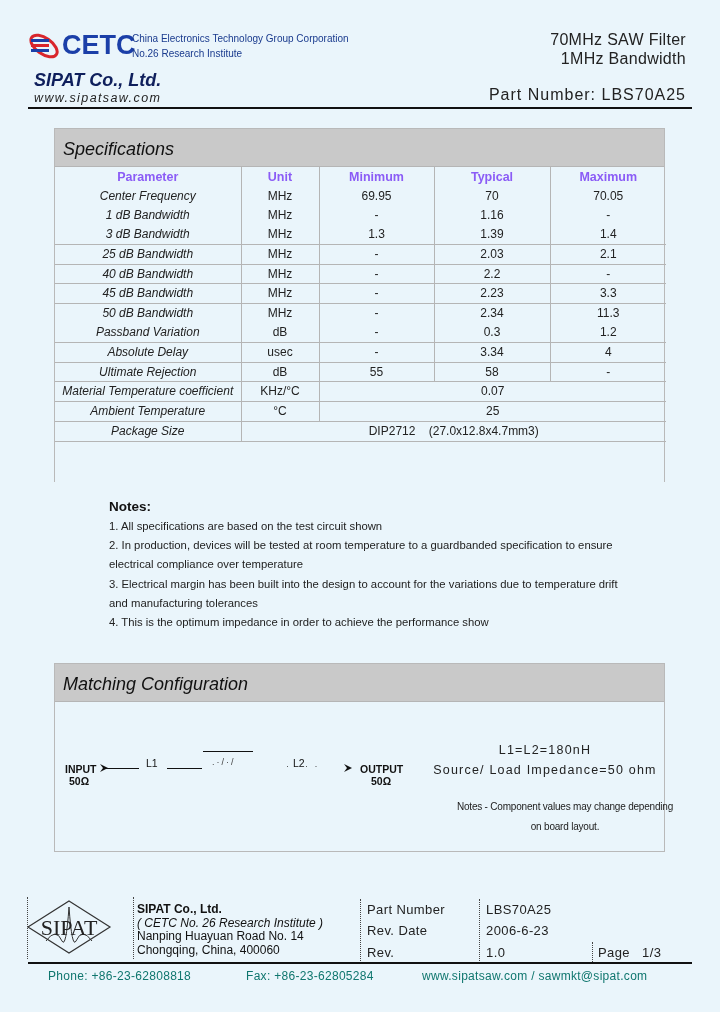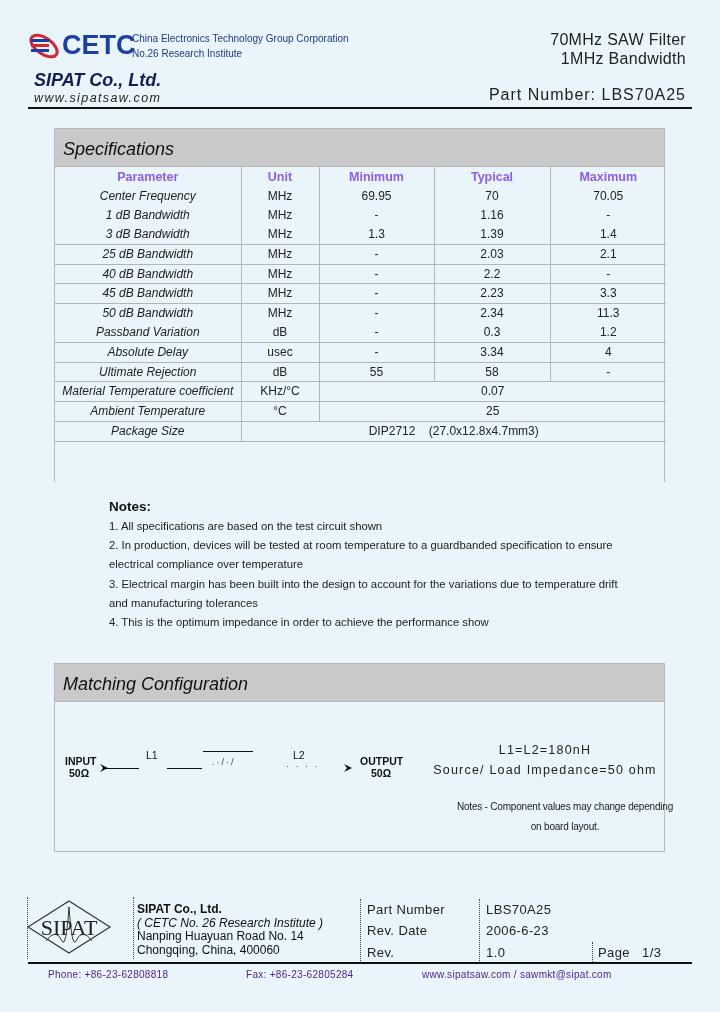--- a/index.html
+++ b/index.html
@@ -30,36 +30,36 @@
   table.spec th { font-weight: bold; font-size: 12.5px; height: 19px; color: #8b5cf6; }
   table.spec td.param { font-style: italic; }
   table.spec tr.rb td { border-bottom: 1px solid #b5b5b5; }
 
   
   .notes { position: absolute; left: 109px; top: 499px; width: 520px; font-size: 11.3px; color: #222; }
   .notes-title { font-weight: bold; font-size: 13.5px; color: #111; margin-bottom: 3px; }
   .notes .line { line-height: 19.2px; }
 
   
-  .circ { position: absolute; font-size: 10.5px; color: #111; }
+  .circ { position: absolute; font-size: 10.5px; color: #111; margin-top: 8px; }
   .circ-bold { font-weight: bold; }
   .wire { position: absolute; height: 1px; background: #111; }
   .dots { position: absolute; font-size: 9px; color: #444; letter-spacing: 2px; }
   .match-vals { position: absolute; left: 420px; top: 740px; width: 250px; text-align: center; font-size: 12.5px; letter-spacing: 1.2px; line-height: 20px; color: #222; }
   .match-note { position: absolute; left: 440px; top: 797px; width: 250px; text-align: center; font-size: 10px; line-height: 19.5px; color: #222; letter-spacing: -0.2px; }
 
   
   .ft-dotv { position: absolute; width: 0; border-left: 1px dotted #444; }
   .ft-logo { position: absolute; left: 26px; top: 897px; width: 86px; height: 60px; }
   .ft-company { position: absolute; left: 137px; top: 903px; font-size: 12px; line-height: 13.5px; color: #111; }
   .ft-company .n { font-weight: bold; }
   .ft-company .i { font-style: italic; }
   .ft-cell { position: absolute; font-size: 13px; color: #222; letter-spacing: 0.4px; }
   .ft-rule { position: absolute; left: 28px; top: 962px; width: 664px; height: 2px; background: #111; }
-  .ft-contact { position: absolute; top: 969px; font-size: 10px; color: #4c1d95; letter-spacing: 0.3px; }
+  .ft-contact { position: absolute; top: 969px; font-size: 12px; color: #0f766e; letter-spacing: 0.3px; }
 </style>
 </head>
 <body>
 
 <div class="hdr-logo">
   <svg class="swoosh" viewBox="0 0 32 28">
     <ellipse cx="16" cy="14" rx="15" ry="8" transform="rotate(35 16 14)" fill="none" stroke="#d9262c" stroke-width="3"></ellipse>
     <rect x="3" y="7" width="18" height="3" fill="#1b3fa8"></rect>
     <rect x="3" y="12" width="18" height="3" fill="#d9262c"></rect>
     <rect x="3" y="17" width="18" height="3" fill="#1b3fa8"></rect>

